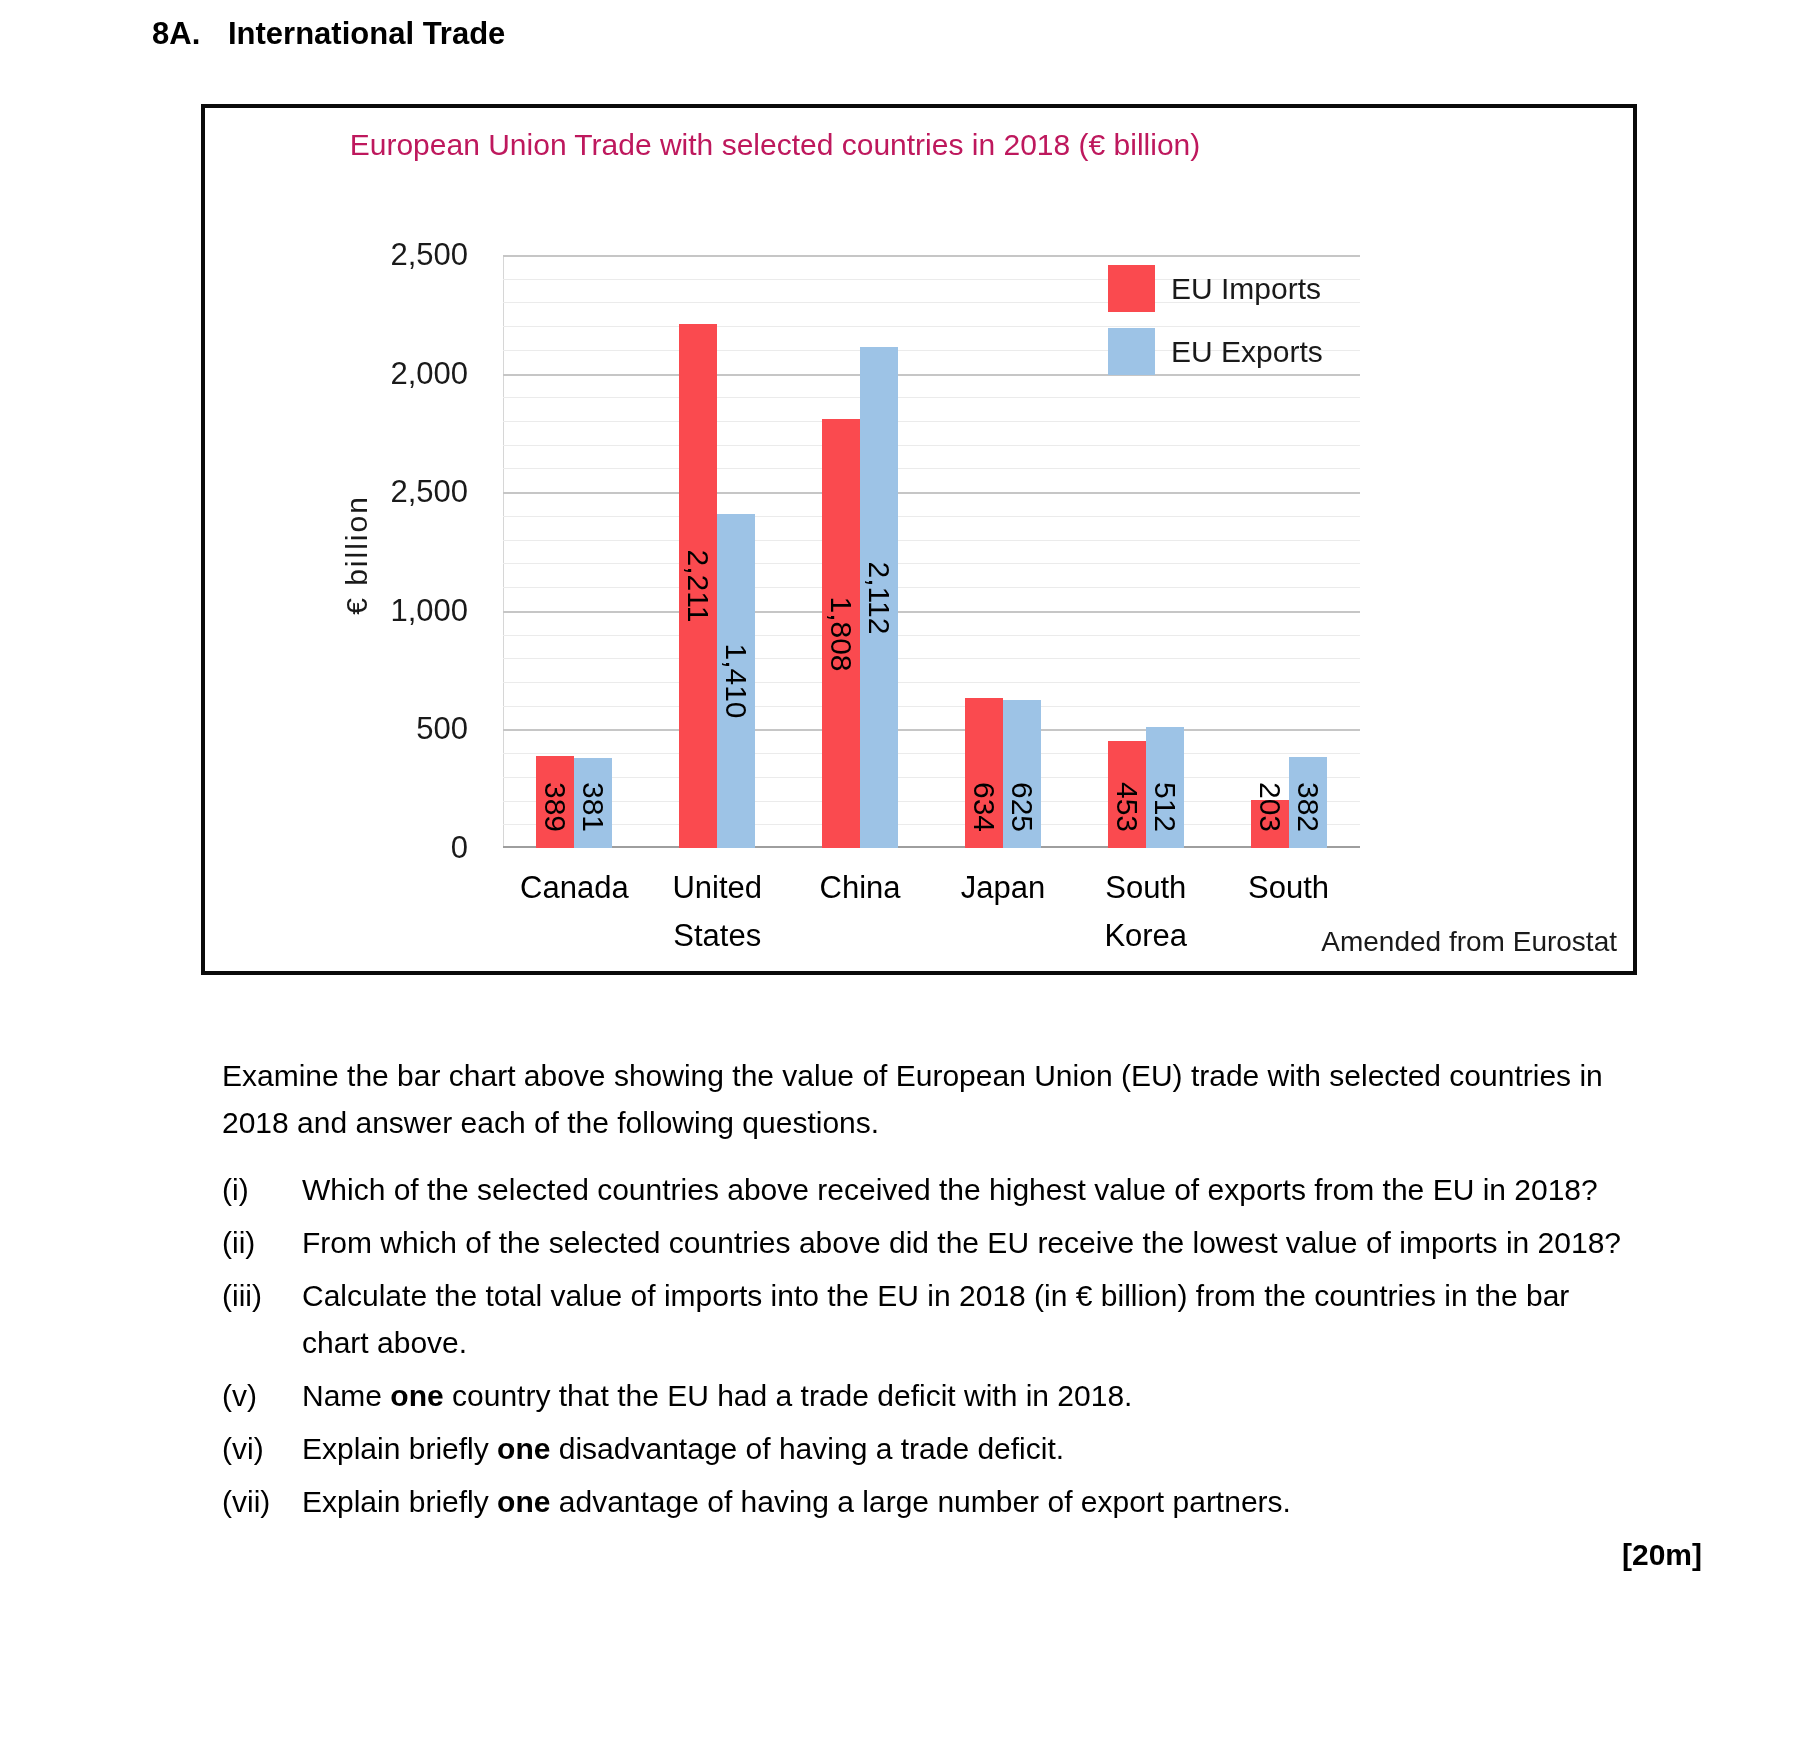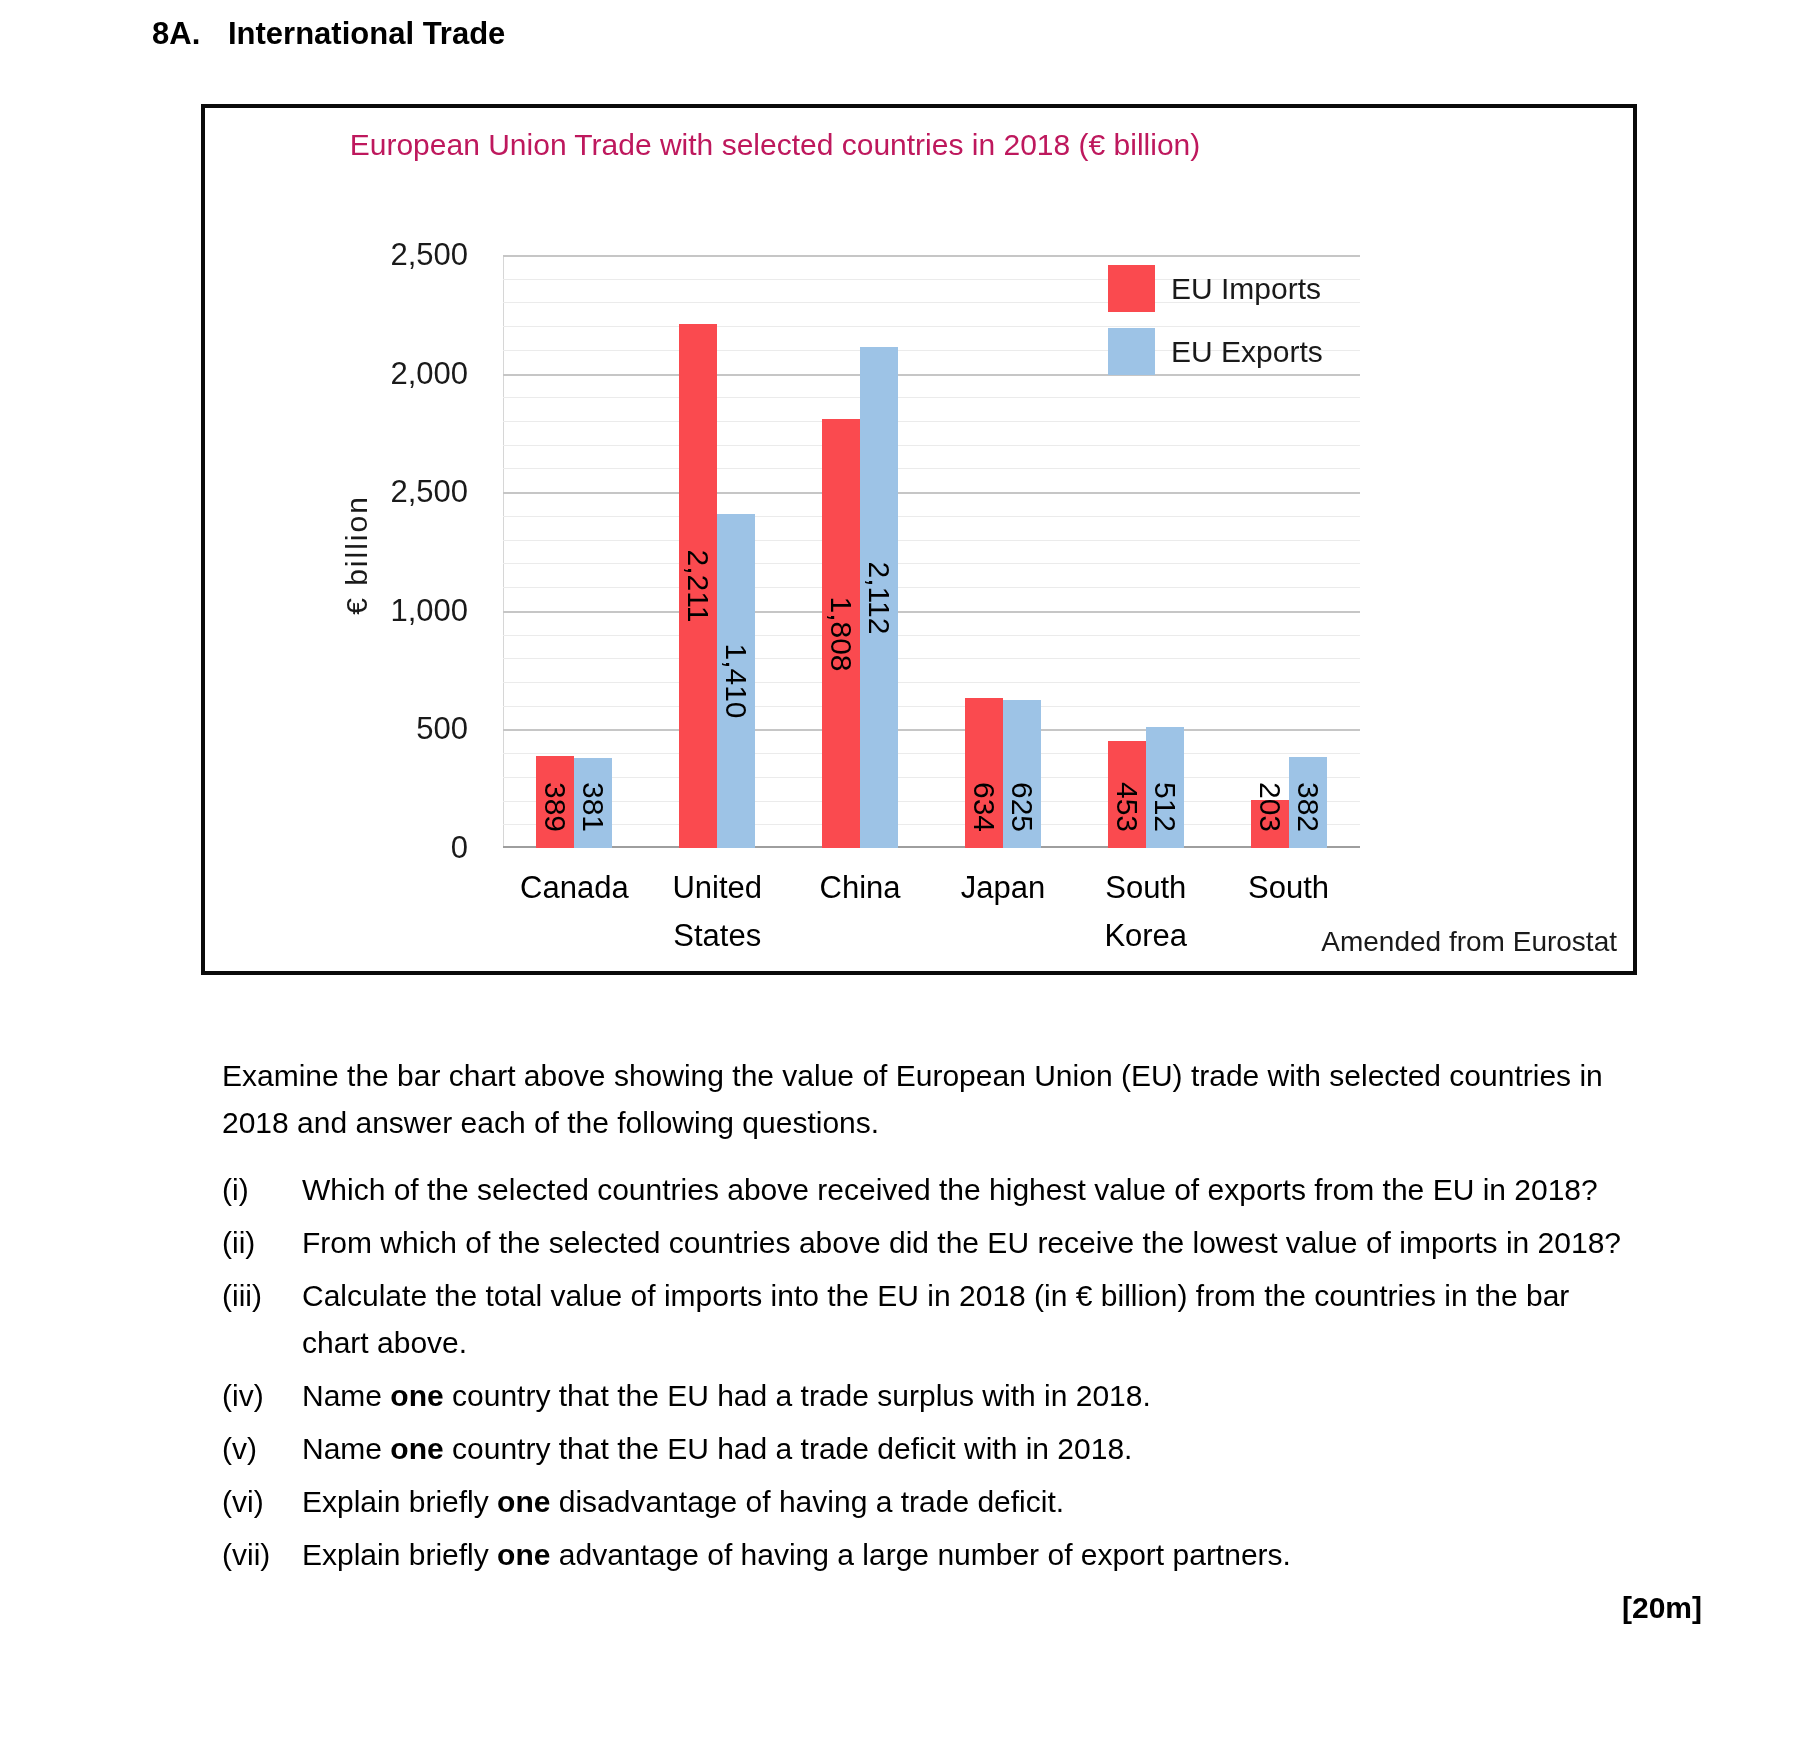--- a/index.html
+++ b/index.html
@@ -171,24 +171,20 @@
   </div>
   <div class="q">
     <span class="qnum">(ii)</span>
     <span class="qtext"><span>From which of the selected countries above did the EU receive the lowest value of imports in 2018?</span><b></b><span></span></span>
   </div>
   <div class="q">
     <span class="qnum">(iii)</span>
     <span class="qtext"><span>Calculate the total value of imports into the EU in 2018 (in € billion) from the countries in the bar chart above.</span><b></b><span></span></span>
   </div>
   <div class="q">
-    <span class="qnum">(iv)</span>
-    <span class="qtext"><span>Name </span><b>one</b><span> country that the EU had a trade surplus with in 2018.</span></span>
-  </div>
-  <div class="q">
     <span class="qnum">(v)</span>
     <span class="qtext"><span>Name </span><b>one</b><span> country that the EU had a trade deficit with in 2018.</span></span>
   </div>
   <div class="q">
     <span class="qnum">(vi)</span>
     <span class="qtext"><span>Explain briefly </span><b>one</b><span> disadvantage of having a trade deficit.</span></span>
   </div>
   <div class="q">
     <span class="qnum">(vii)</span>
     <span class="qtext"><span>Explain briefly </span><b>one</b><span> advantage of having a large number of export partners.</span></span>

